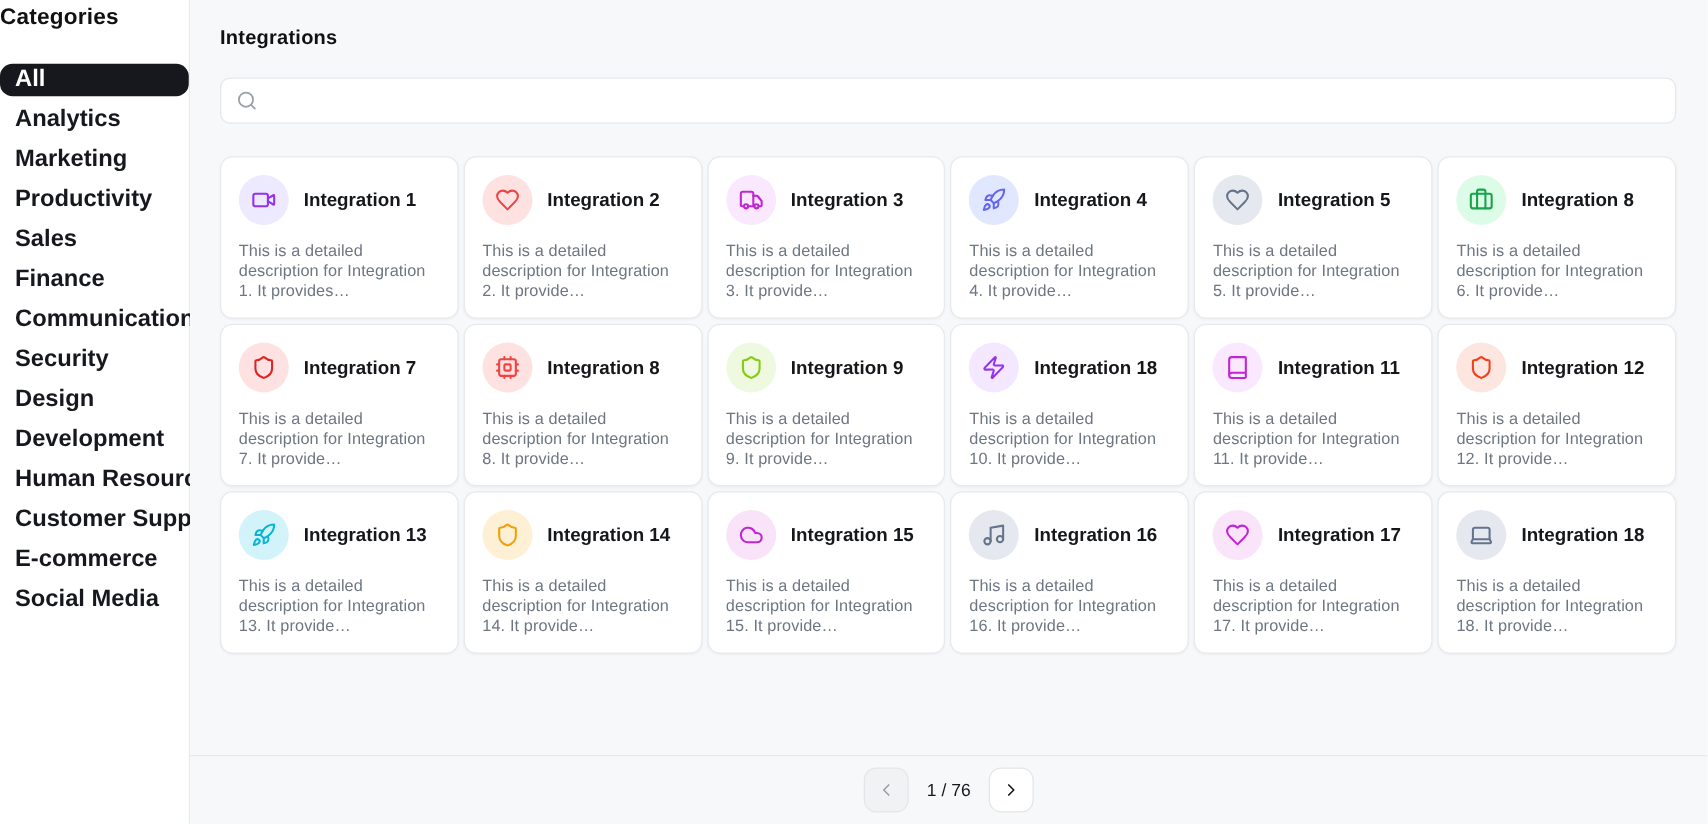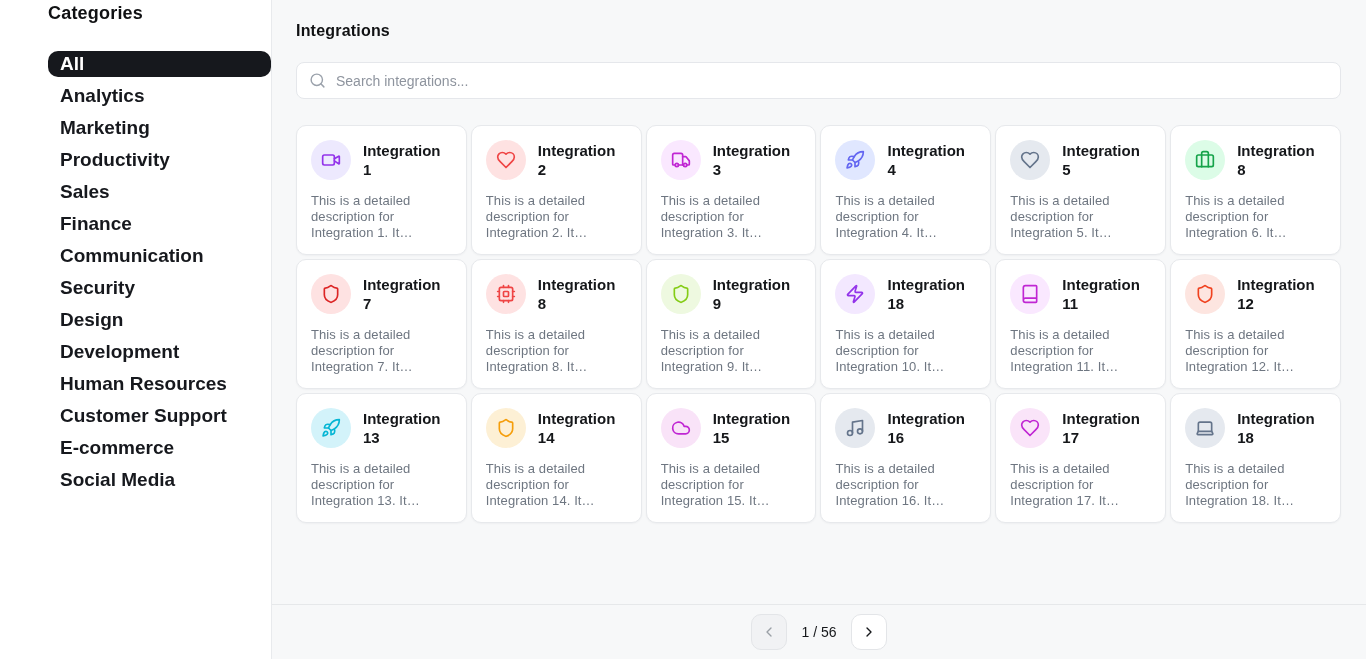--- a/index.html
+++ b/index.html
@@ -5,22 +5,22 @@
   * { box-sizing: border-box; margin: 0; padding: 0; }
   html,body { width:1366px; height:659px; overflow:hidden; }
   body {
     font-family: "Liberation Sans", sans-serif;
     background:#ffffff; color:#15171a;
   }
   .app { display:flex; width:1366px; height:659px; }
 
   
   .sidebar {
-    width:224px; flex:none; background:#ffffff;
-    border-right:1px solid #e8eaed; margin-left:48px;
+    width:152px; flex:none; background:#ffffff;
+    border-right:1px solid #e8eaed; 
   }
   .sidebar-title { font-size:18px; font-weight:700; letter-spacing:.2px; margin:3px 0 27px; color:#101113; }
   .side-item {
     display:block; width:100%; text-align:left; background:transparent; border:none;
     font-family:inherit; font-size:19px; font-weight:600; color:#16181d;
     padding:5px 12px; height:26px; line-height:16px; border-radius:10px; margin-bottom:6px; cursor:pointer;
     white-space:nowrap;
   }
   .side-item.active { background:#16181d; color:#ffffff; }
 
@@ -131,21 +131,20 @@
 
   <main class="main">
     <div class="content">
       <h1 class="page-title">Integrations</h1>
 
       <div class="search-box">
         <svg class="stroke-ic" width="17" height="17" viewBox="0 0 24 24">
             <circle cx="11" cy="11" r="8"></circle>
             <path d="m21 21-4.3-4.3"></path>
           </svg>
-        <input type="text" placeholder="Search integrations..." style="">
       </div>
 
       <div class="grid">
           <div class="card">
     <div class="card-head">
       <span class="icon-circle" style="background: rgb(237, 233, 254);">
         <svg class="stroke-ic card-ic" width="20" height="20" viewBox="0 0 24 24" style="color: rgb(147, 51, 234);">
                   <rect x="2" y="6" width="14" height="12" rx="2"></rect>
                   <path d="m16 13 5.22 3.48a.5.5 0 0 0 .78-.41V7.87a.5.5 0 0 0-.75-.43L16 10.5"></path>
                 </svg>
@@ -366,21 +365,21 @@
   </div>
         </div>
     </div>
 
     <footer class="footer">
       <button class="page-btn prev">
         <svg class="stroke-ic" width="16" height="16" viewBox="0 0 24 24">
             <path d="m15 18-6-6 6-6"></path>
           </svg>
       </button>
-      <span class="page-label">1 / 56</span>
+      <span class="page-label">1 / 76</span>
       <button class="page-btn next">
         <svg class="stroke-ic" width="16" height="16" viewBox="0 0 24 24">
             <path d="m9 18 6-6-6-6"></path>
           </svg>
       </button>
     </footer>
   </main>
 </div>
 
 </body></html>

